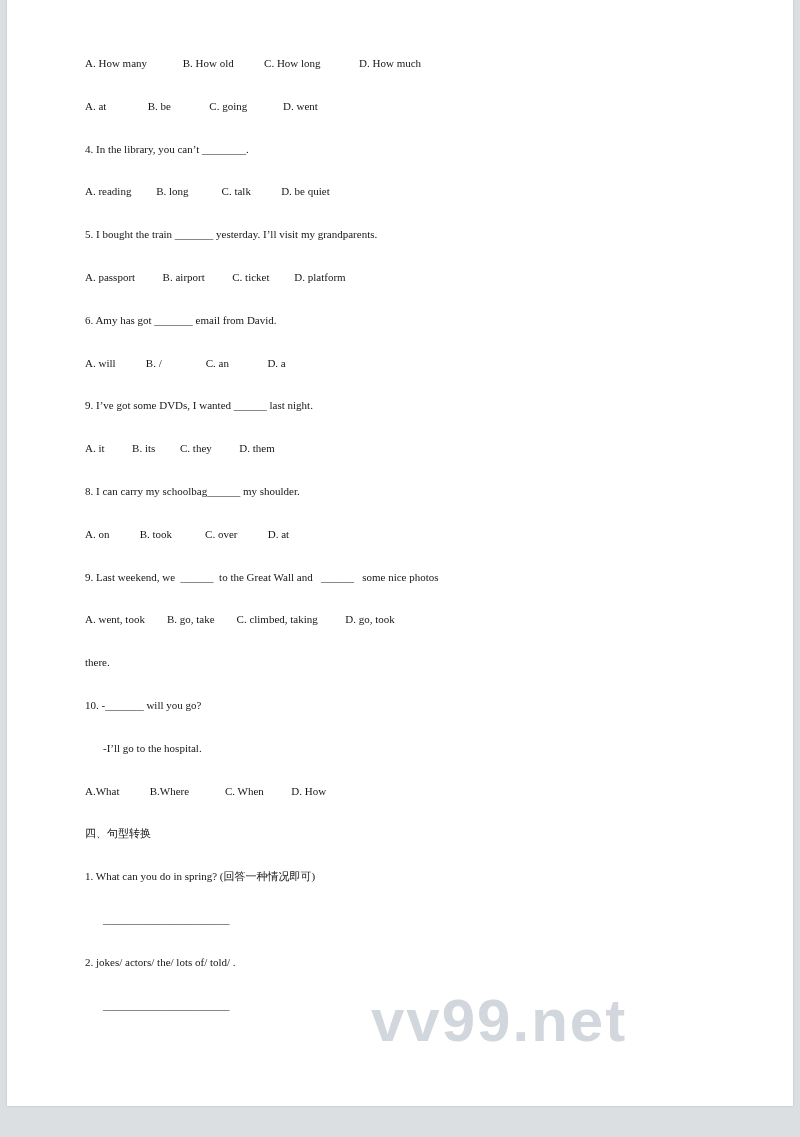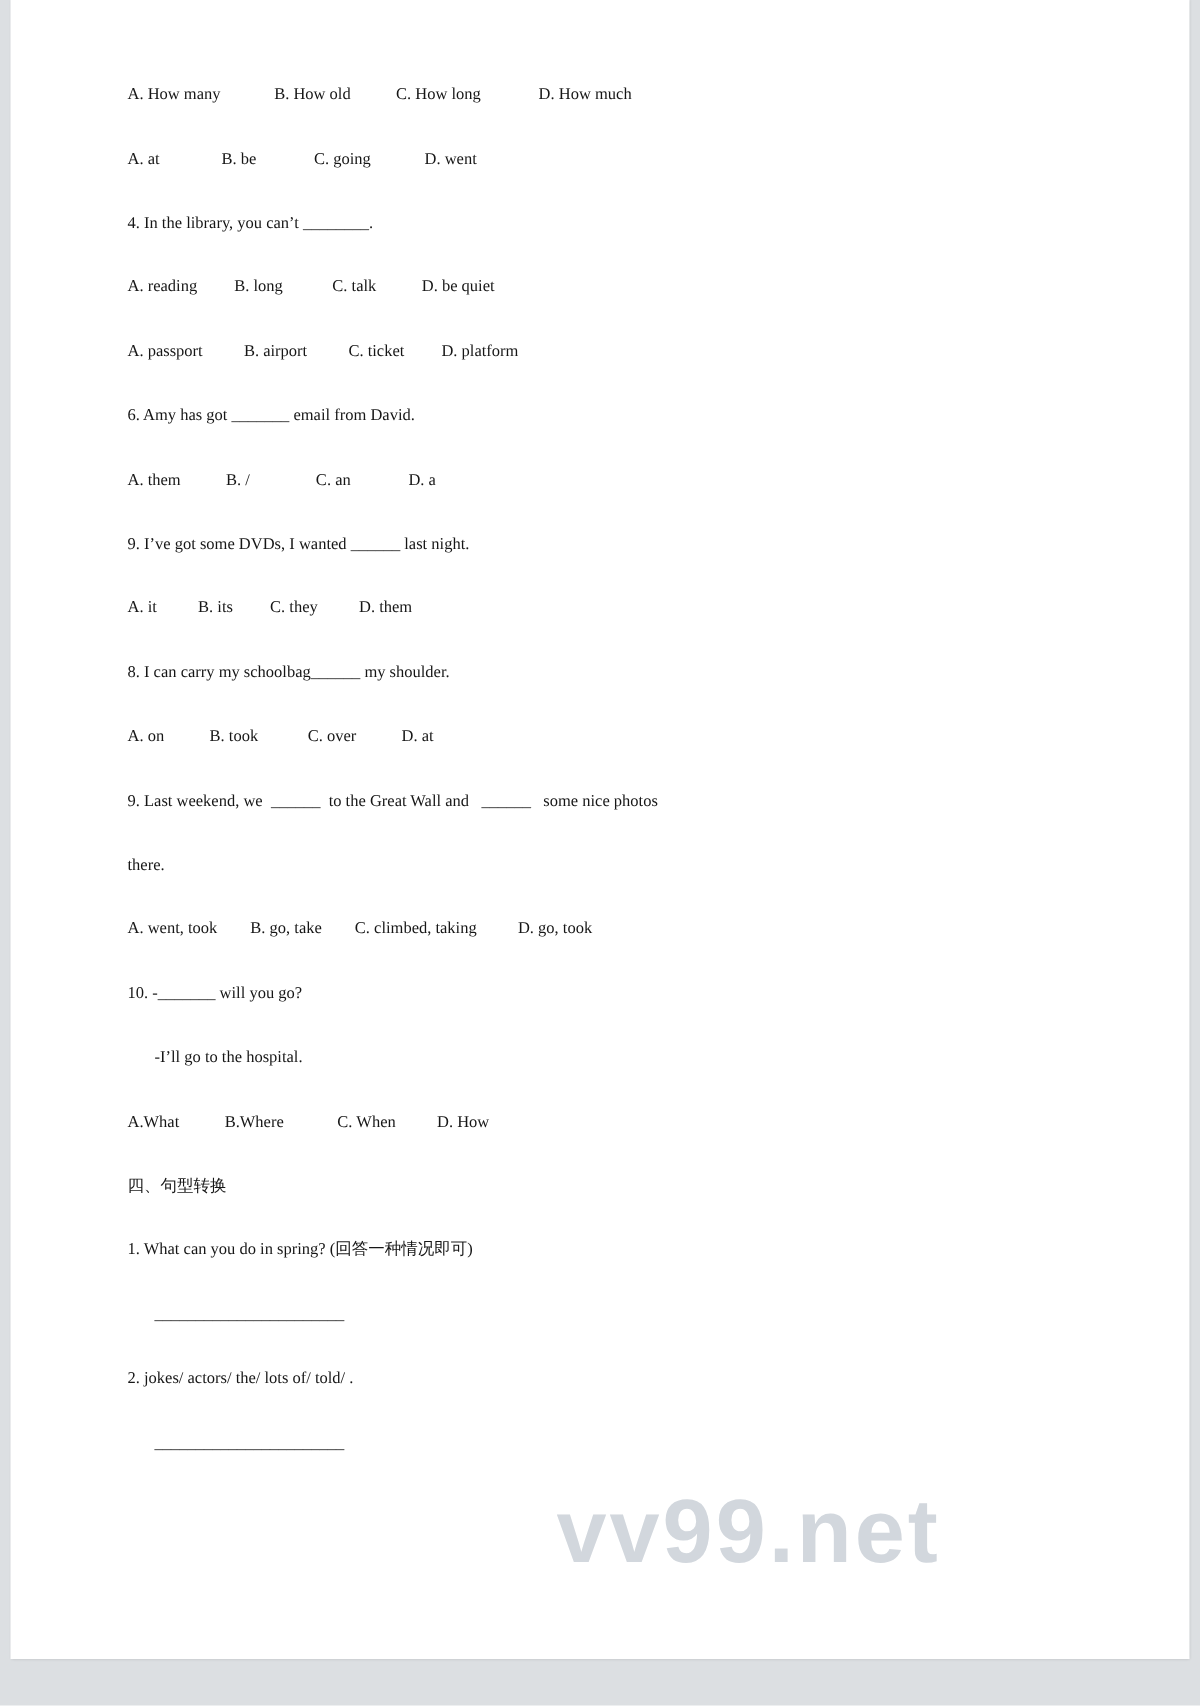--- a/index.html
+++ b/index.html
@@ -46,30 +46,31 @@
 </style>
 </head>
 <body>
 
 <div class="page">
   <div class="content">
     <div class="line">A. How many             B. How old           C. How long              D. How much</div>
     <div class="line">A. at               B. be              C. going             D. went</div>
     <div class="line">4. In the library, you can’t ________.</div>
     <div class="line">A. reading         B. long            C. talk           D. be quiet</div>
+    <div class="line">5. I bought the train _______ yesterday. I’ll visit my grandparents.</div>
     <div class="line">A. passport          B. airport          C. ticket         D. platform</div>
     <div class="line">6. Amy has got _______ email from David.</div>
-    <div class="line">A. them           B. /                C. an              D. a</div>
+    <div class="line">A. will           B. /                C. an              D. a</div>
     <div class="line">9. I’ve got some DVDs, I wanted ______ last night.</div>
     <div class="line">A. it          B. its         C. they          D. them</div>
     <div class="line">8. I can carry my schoolbag______ my shoulder.</div>
     <div class="line">A. on           B. took            C. over           D. at</div>
     <div class="line">9. Last weekend, we  ______  to the Great Wall and   ______   some nice photos</div>
+    <div class="line">A. went, took        B. go, take        C. climbed, taking          D. go, took</div>
     <div class="line">there.</div>
-    <div class="line">A. went, took        B. go, take        C. climbed, taking          D. go, took</div>
     <div class="line">10. -_______ will you go?</div>
     <div class="line indent">-I’ll go to the hospital.</div>
     <div class="line">A.What           B.Where             C. When          D. How</div>
     <div class="line">四、句型转换</div>
     <div class="line">1. What can you do in spring? (回答一种情况即可)</div>
     <div class="line indent">_______________________</div>
     <div class="line">2. jokes/ actors/ the/ lots of/ told/ .</div>
     <div class="line indent">_______________________</div>
   </div>
   <div class="watermark">vv99.net</div>

